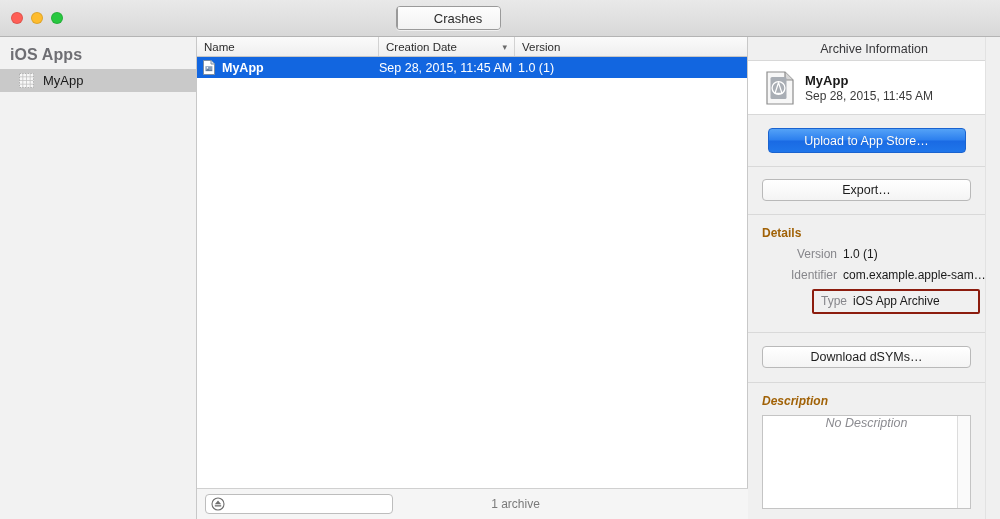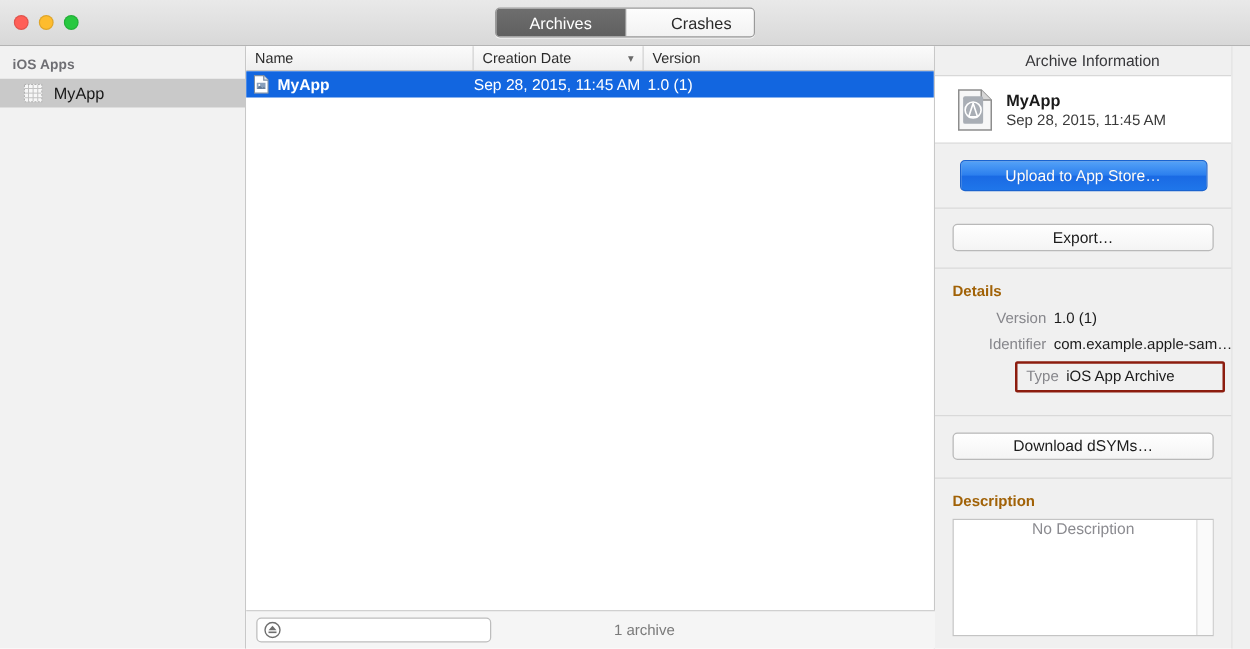--- a/index.html
+++ b/index.html
@@ -64,21 +64,21 @@
   }
 
   
   .sidebar {
     position: absolute; left: 0; top: 37px;
     width: 197px; height: 482px;
     background: #f2f2f2;
     border-right: 1px solid #c8c8c8;
   }
   .sb-group {
-    font-size: 11px;
+    font-size: 16px;
     font-weight: bold;
     color: #6e6e73;
     padding: 9px 0 5px 10px;
     letter-spacing: 0.1px;
   }
   .sb-item {
     display: flex; align-items: center;
     height: 23px;
     padding-left: 19px;
     font-size: 13px;
@@ -291,21 +291,21 @@
     height: 22px;
     background: linear-gradient(to bottom, #ffffff 0%, #f4f4f4 100%);
     border: 1px solid #b9b9b9;
     border-radius: 4px;
     font-size: 12.5px;
     font-family: "Liberation Sans", sans-serif;
     color: #1c1c1c;
     cursor: default;
   }
 
-  .desc-block { padding: 11px 0 0 0; }
+  .desc-block { padding: 11px 0 0 0; font-style: italic; }
   .desc-box {
     margin: 0 14px 0 14px;
     height: 94px;
     background: #ffffff;
     border: 1px solid #c4c4c4;
     display: flex; justify-content: center;
     position: relative;
   }
   .desc-placeholder { font-size: 12.5px; color: #8b8b90; }
   .desc-scroll {
@@ -321,21 +321,20 @@
 <div id="app">
 
   <div class="titlebar">
     <div class="traffic">
       <div class="tl-dot" style="background:#ff5f57"></div>
       <div class="tl-dot" style="background:#febc2e"></div>
       <div class="tl-dot" style="background:#28c840"></div>
     </div>
 
     <div class="segmented">
-      <div class="seg active">Archives</div>
       <div class="seg inactive">Crashes</div>
     </div>
   </div>
 
   <div class="sidebar">
     <div class="sb-group">iOS Apps</div>
 
     <div class="sb-item selected">
       <span class="sb-app-icon">
         <svg width="15" height="15" viewBox="0 0 15 15">

